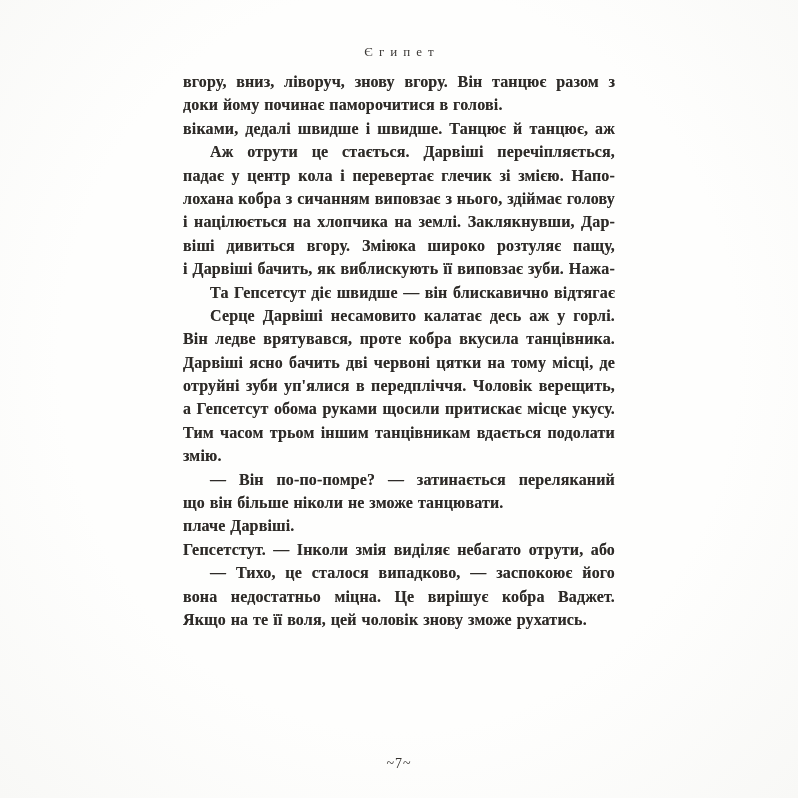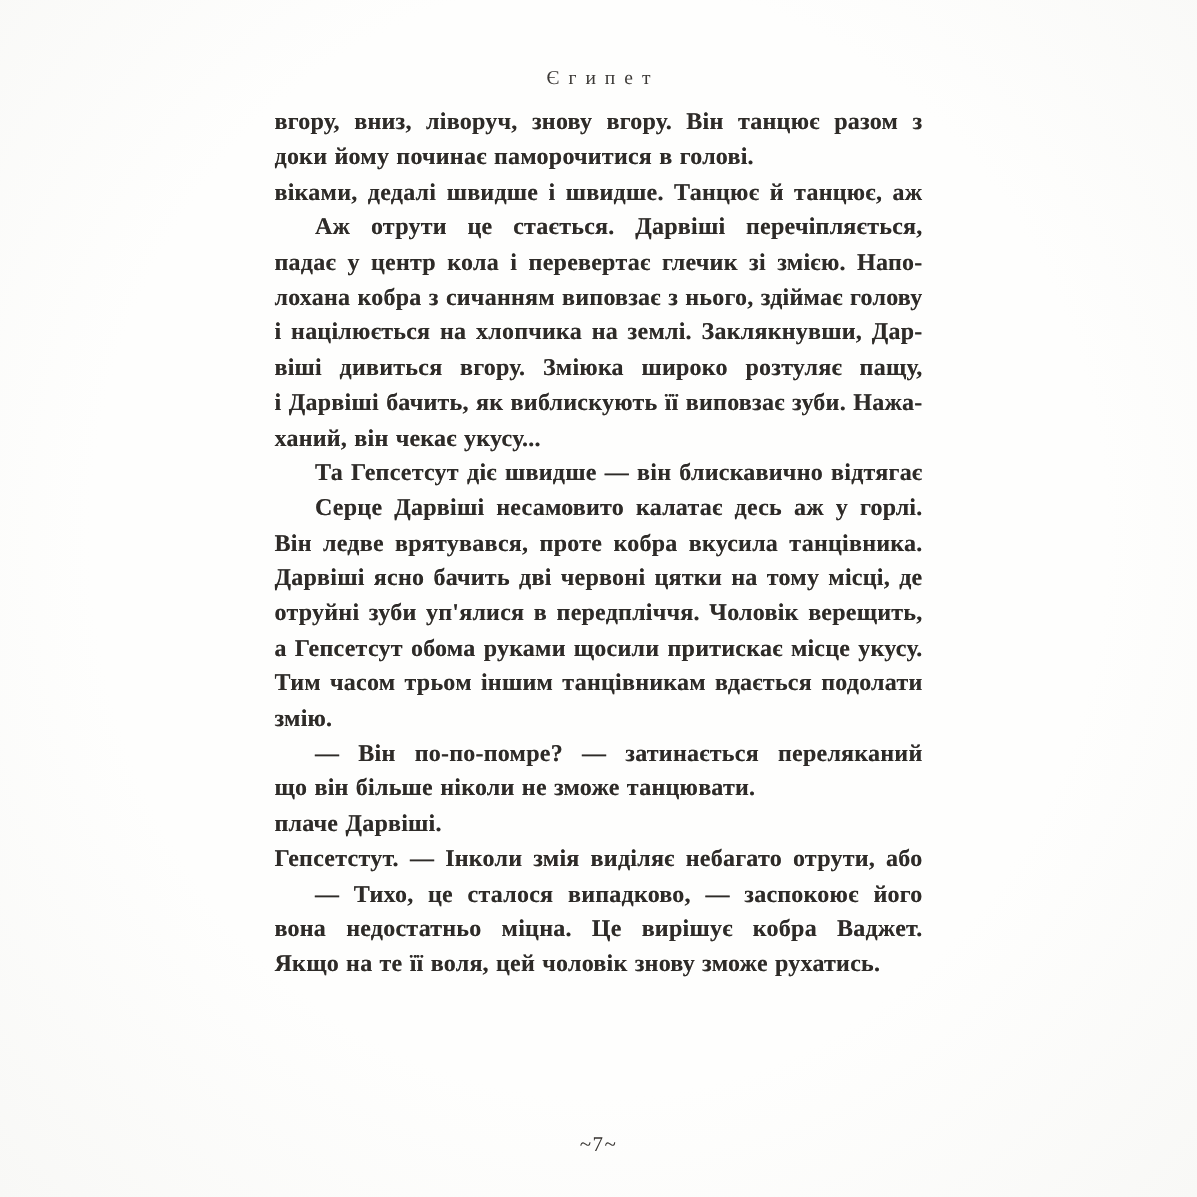--- a/index.html
+++ b/index.html
@@ -84,21 +84,20 @@
         <div class="line last">доки йому починає паморочитися в голові.</div>
         <div class="line">віками, дедалі швидше і швидше. Танцює й танцює, аж</div>
       </div>
       <div class="paragraph">
         <div class="line first-indent">Аж отрути це стається. Дарвіші перечіпляється,</div>
         <div class="line">падає у центр кола і перевертає глечик зі змією. Напо-</div>
         <div class="line">лохана кобра з сичанням виповзає з нього, здіймає голову</div>
         <div class="line">і націлюється на хлопчика на землі. Заклякнувши, Дар-</div>
         <div class="line">віші дивиться вгору. Зміюка широко розтуляє пащу,</div>
         <div class="line">і Дарвіші бачить, як виблискують її виповзає зуби. Нажа-</div>
-        <div class="line last">ханий, він чекає укусу...</div>
       </div>
       <div class="paragraph">
         <div class="line first-indent">Та Гепсетсут діє швидше — він блискавично відтягає</div>
       </div>
       <div class="paragraph">
         <div class="line first-indent">Серце Дарвіші несамовито калатає десь аж у горлі.</div>
         <div class="line">Він ледве врятувався, проте кобра вкусила танцівника.</div>
         <div class="line">Дарвіші ясно бачить дві червоні цятки на тому місці, де</div>
         <div class="line">отруйні зуби уп'ялися в передпліччя. Чоловік верещить,</div>
         <div class="line">а Гепсетсут обома руками щосили притискає місце укусу.</div>

